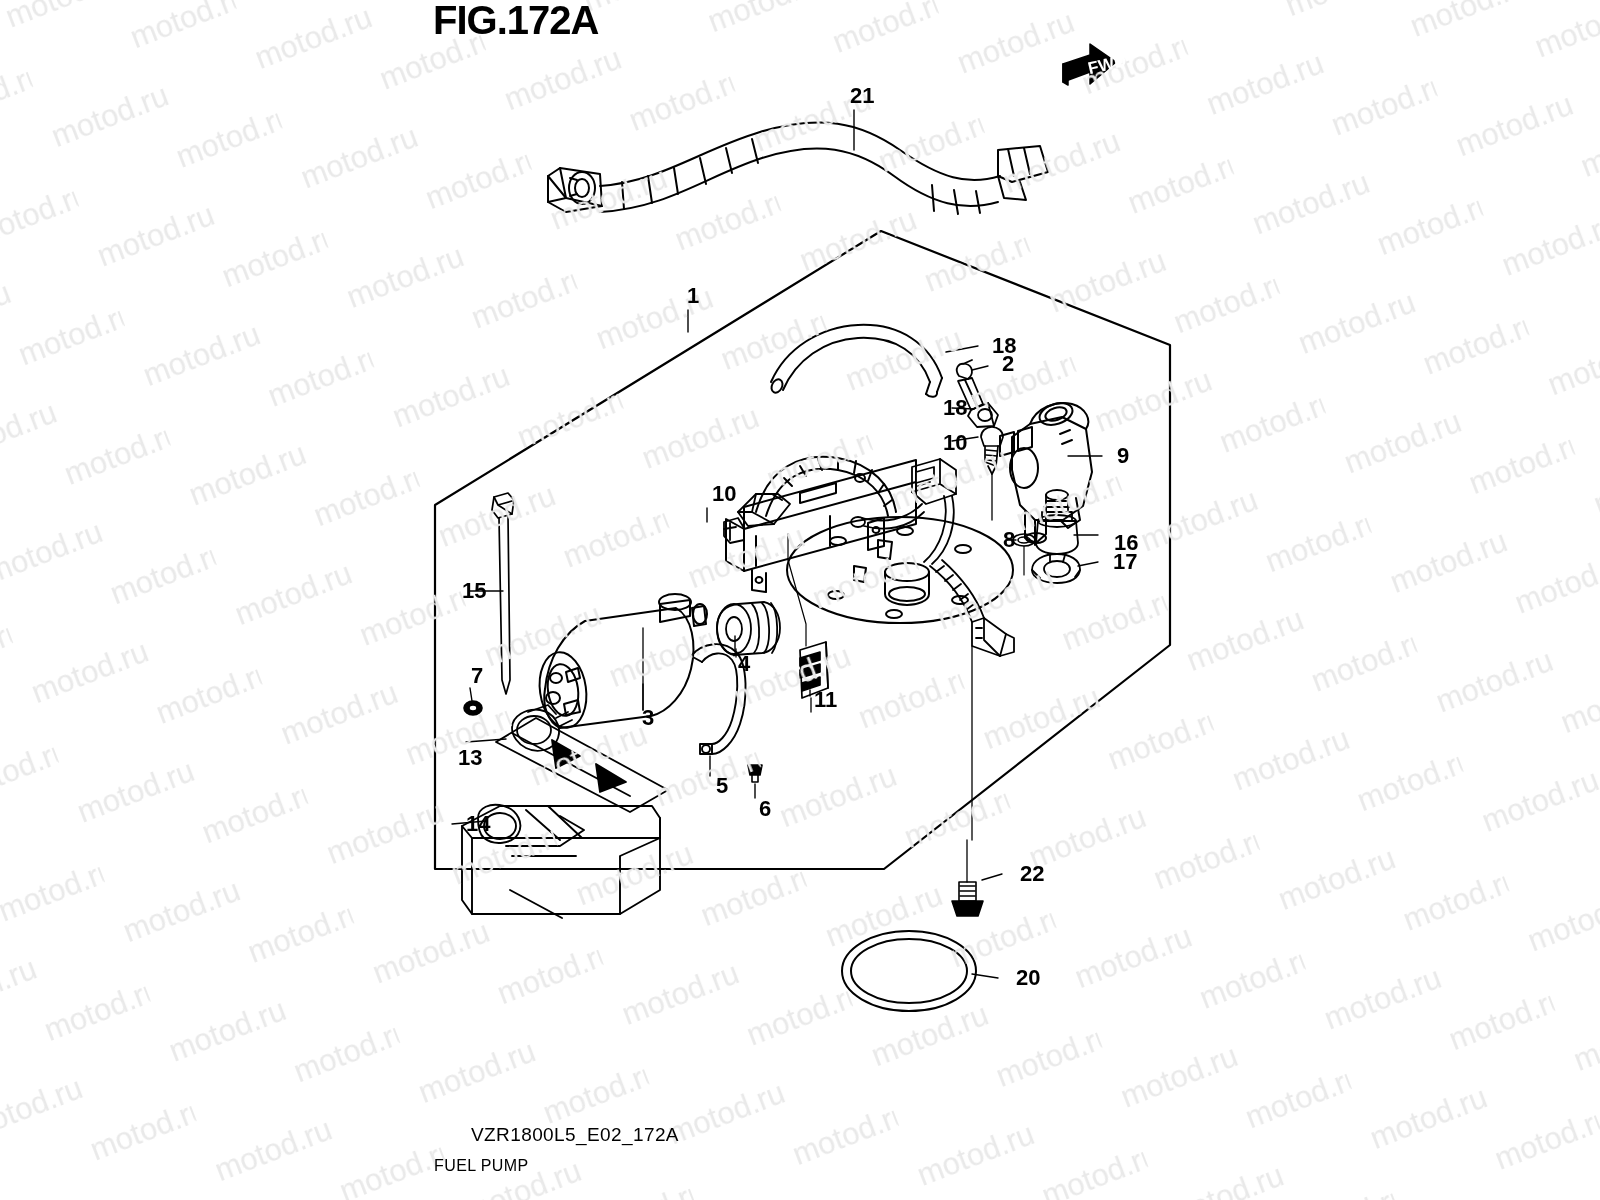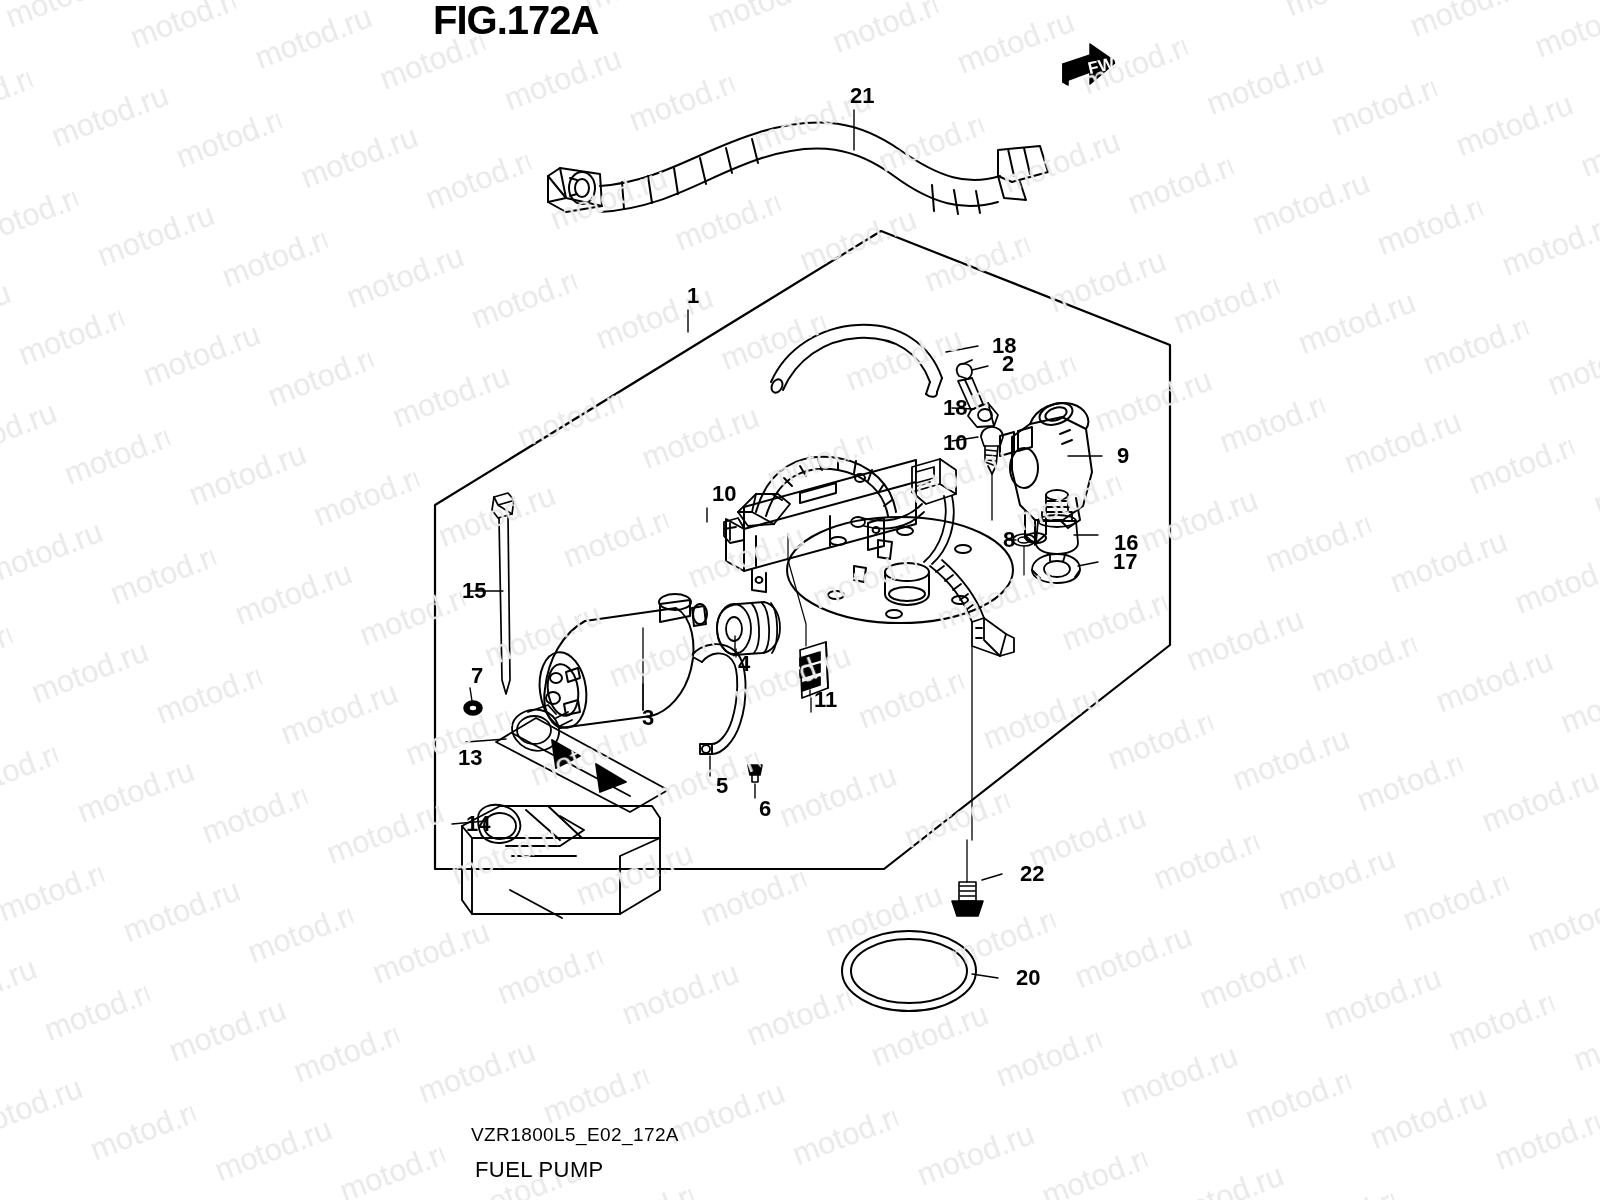--- a/index.html
+++ b/index.html
@@ -30,21 +30,21 @@
     font-family:"Liberation Sans","DejaVu Sans",sans-serif;
     font-weight:bold;font-size:40px;letter-spacing:-1px;
     color:#000;white-space:nowrap;
   }
   .footer{
     position:absolute;left:418px;
     font-family:"Liberation Sans","DejaVu Sans",sans-serif;
     color:#000;white-space:nowrap;
   }
   .footer-code{top:1124px;font-size:19px;letter-spacing:.4px;margin-left:37px;}
-  .footer-name{top:1157px;font-size:22px;letter-spacing:.4px;margin-left:41px;}
+  .footer-name{top:1157px;font-size:16px;letter-spacing:.4px;}
 
   .callout{
     position:absolute;
     font-family:Liberation Sans, sans-serif;
     font-weight:bold;font-size:22px;color:#000;
     white-space:nowrap;line-height:1;
   }
   .fwd-text{
     position:absolute;
     font-family:"Liberation Sans","DejaVu Sans",sans-serif;

